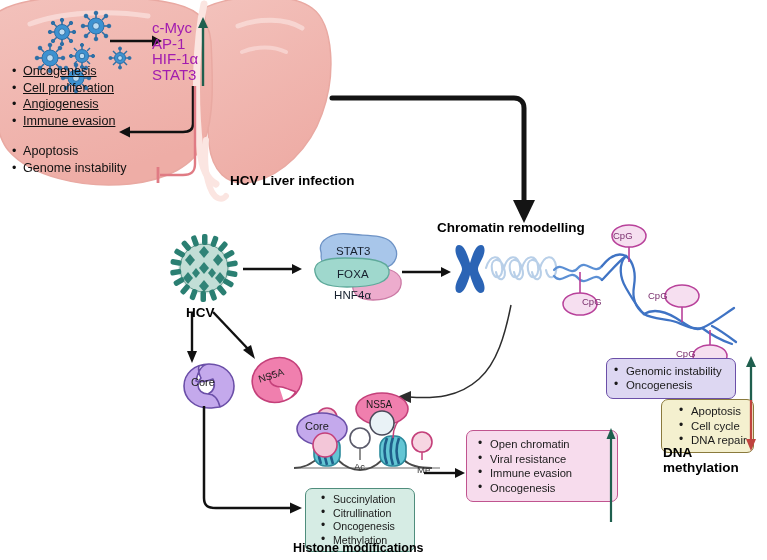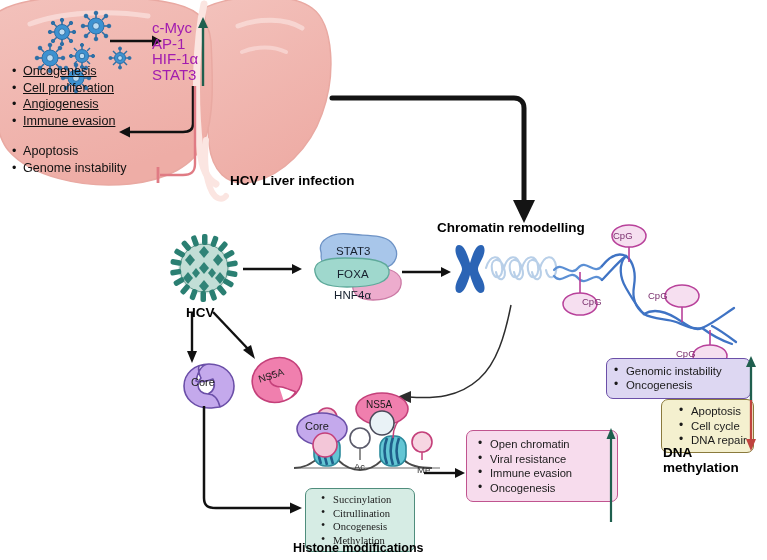--- a/index.html
+++ b/index.html
@@ -20,21 +20,21 @@
   
   .box{box-sizing:border-box;border-radius:7px;border-width:1.6px;border-style:solid;}
   .box ul{margin:0;padding:0;list-style:none;}
   .box li{position:relative;padding-left:13px;white-space:nowrap;}
   .box li:before{content:"\2022";position:absolute;left:1px;top:-1px;font-size:12px;}
   .box li.wrap{white-space:normal;}
 
   .box-purple{background:#ddd7f2;border-color:#6b4fa8;}
   .box-yellow{background:#f4f0cf;border-color:#8a7a3d;}
   .box-pink{background:#f7dced;border-color:#c0548f;}
-  .box-teal{background:#d6ece4;border-color:#4f8d7c;font-family:Liberation Serif, serif;}
+  .box-teal{background:#d6ece4;border-color:#4f8d7c;}
 
   
   .liver-wrap{left:-10px;top:-10px;width:350px;height:215px;}
 
   
   svg{display:block;overflow:visible;}
 </style>
 </head>
 <body>
 
@@ -399,21 +399,21 @@
   <div class="abs" style="left:648px;top:290px;font-size:9.5px;color:#7a2f6d;">CpG</div>
   <div class="abs" style="left:676px;top:348px;font-size:9.5px;color:#7a2f6d;">CpG</div>
 
   <div class="abs" style="left:393px;top:305px;">
     <svg width="170" height="110" viewBox="0 0 170 110">
       <path d="M118,0 C112,30 104,58 86,74 C66,92 42,94 16,92" fill="none" stroke="#2d2d2d" stroke-width="1.5" stroke-dasharray="0"></path>
       <path d="M18,86 L4,92 L18,98 Z" fill="#2d2d2d"></path>
     </svg>
   </div>
 
-  <div class="abs box box-purple" style="left:606px;top:358px;width:145px;padding:5px 7px 5px 6px;">
+  <div class="abs box box-purple" style="left:606px;top:358px;width:130px;padding:5px 7px 5px 6px;">
     <ul style="font-size:11.4px;line-height:14.4px;">
       <li>Genomic instability</li>
       <li>Oncogenesis</li>
     </ul>
   </div>
   <div class="abs" style="left:744px;top:355px;">
     <svg width="14" height="48" viewBox="0 0 14 48">
       <line x1="7" y1="47" x2="7" y2="11" stroke="#1f5f4e" stroke-width="2.3"></line>
       <path d="M2,12 L7,1 L12,12 Z" fill="#1f5f4e"></path>
     </svg>

